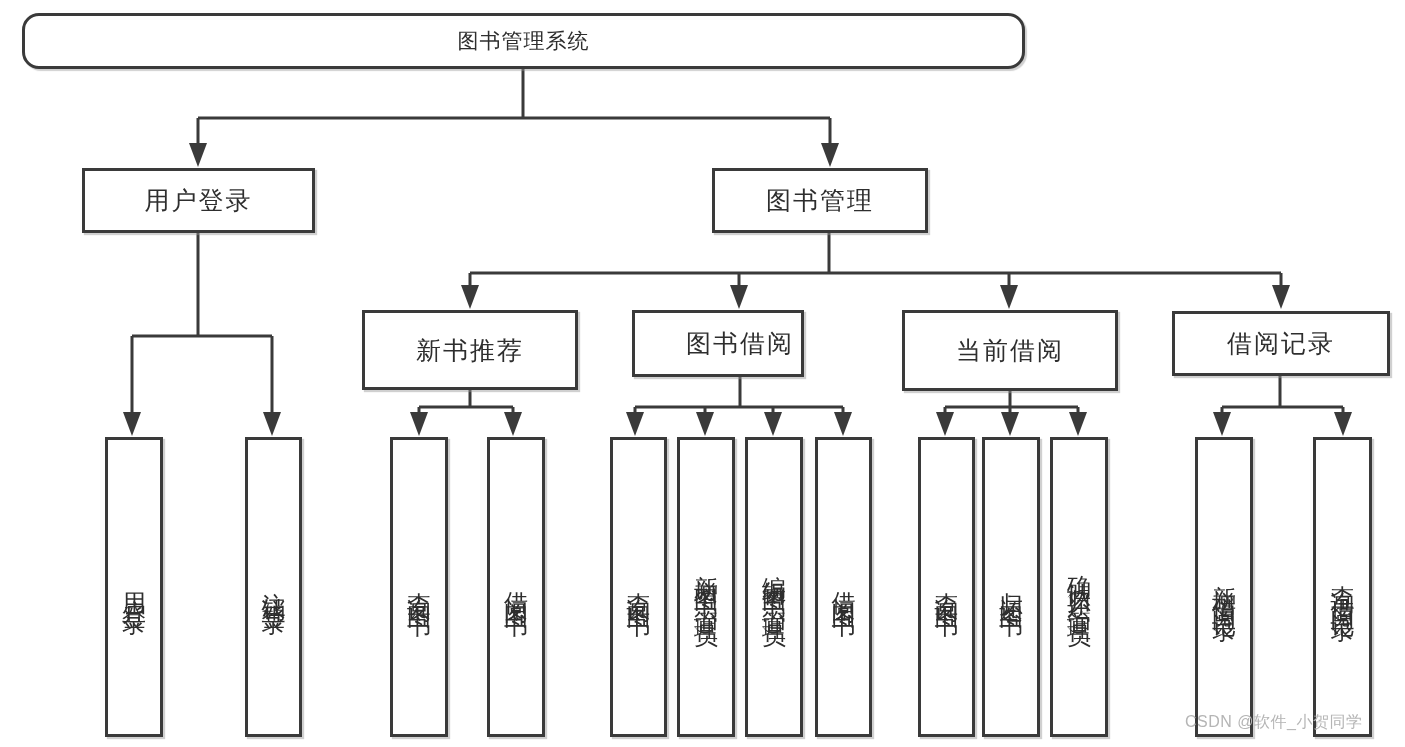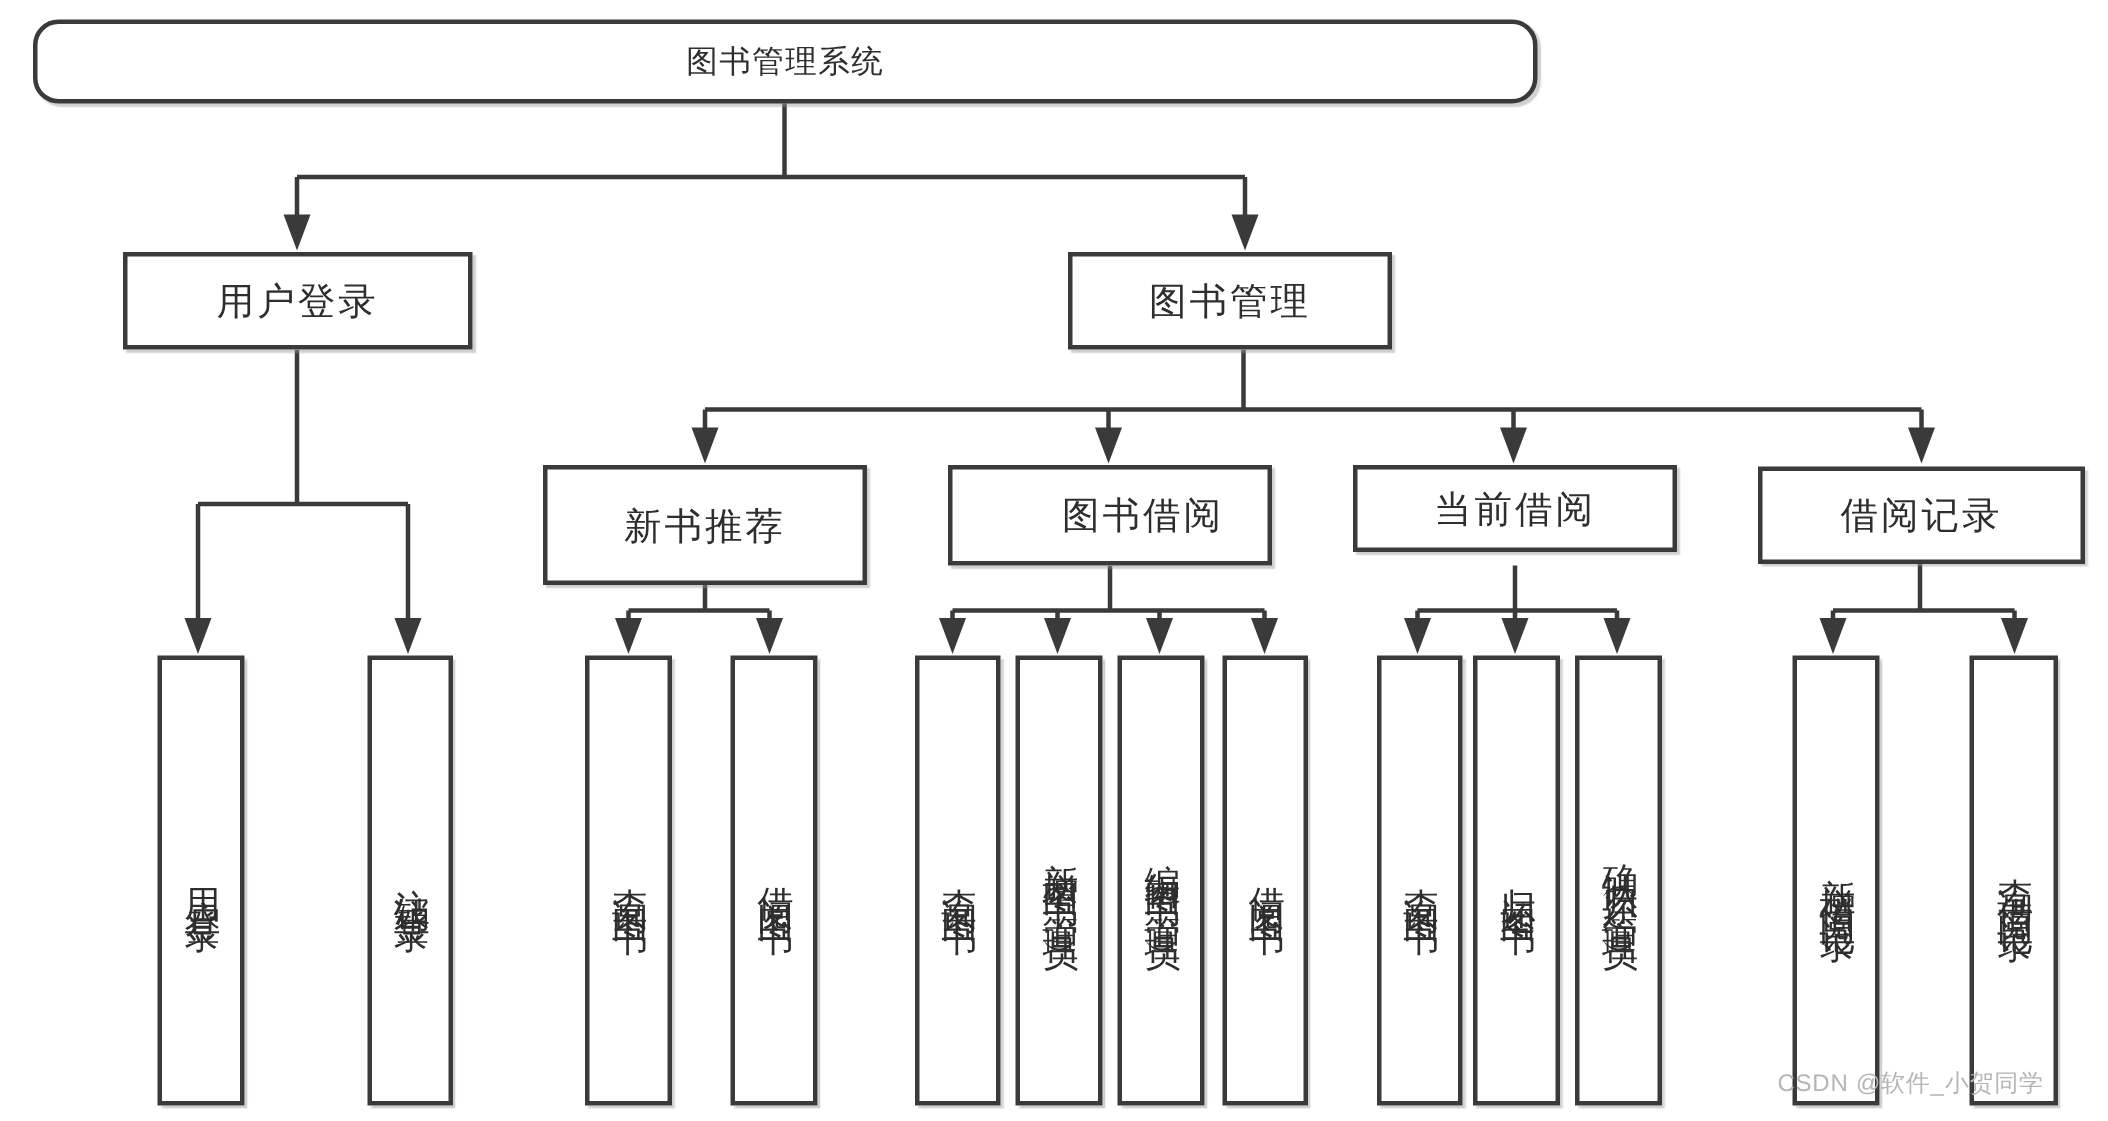--- a/index.html
+++ b/index.html
@@ -93,24 +93,24 @@
   <div class="box branch" style="left:82px; top:168px; width:233px; height:65px;">
     <span>用户登录</span>
   </div>
   <div class="box branch" style="left:712px; top:168px; width:216px; height:65px;">
     <span>图书管理</span>
   </div>
 
   <div class="box branch" style="left:362px; top:310px; width:216px; height:80px;">
     <span>新书推荐</span>
   </div>
-  <div class="box branch" style="left:632px; top:310px; width:216px; height:67px;padding-left:44px;">
+  <div class="box branch" style="left:632px; top:310px; width:172px; height:67px;padding-left:44px;">
     <span>图书借阅</span>
   </div>
-  <div class="box branch" style="left:902px; top:310px; width:216px; height:58px;">
+  <div class="box branch" style="left:902px; top:310px; width:216px; height:81px;">
     <span>当前借阅</span>
   </div>
   <div class="box branch" style="left:1172px; top:311px; width:218px; height:65px;">
     <span>借阅记录</span>
   </div>
 
   <div class="box leaf" style="left:105px; top:437px; width:58px; height:300px;">
     <span class="vtext">用户登录</span>
   </div>
   <div class="box leaf" style="left:245px; top:437px; width:57px; height:300px;">

